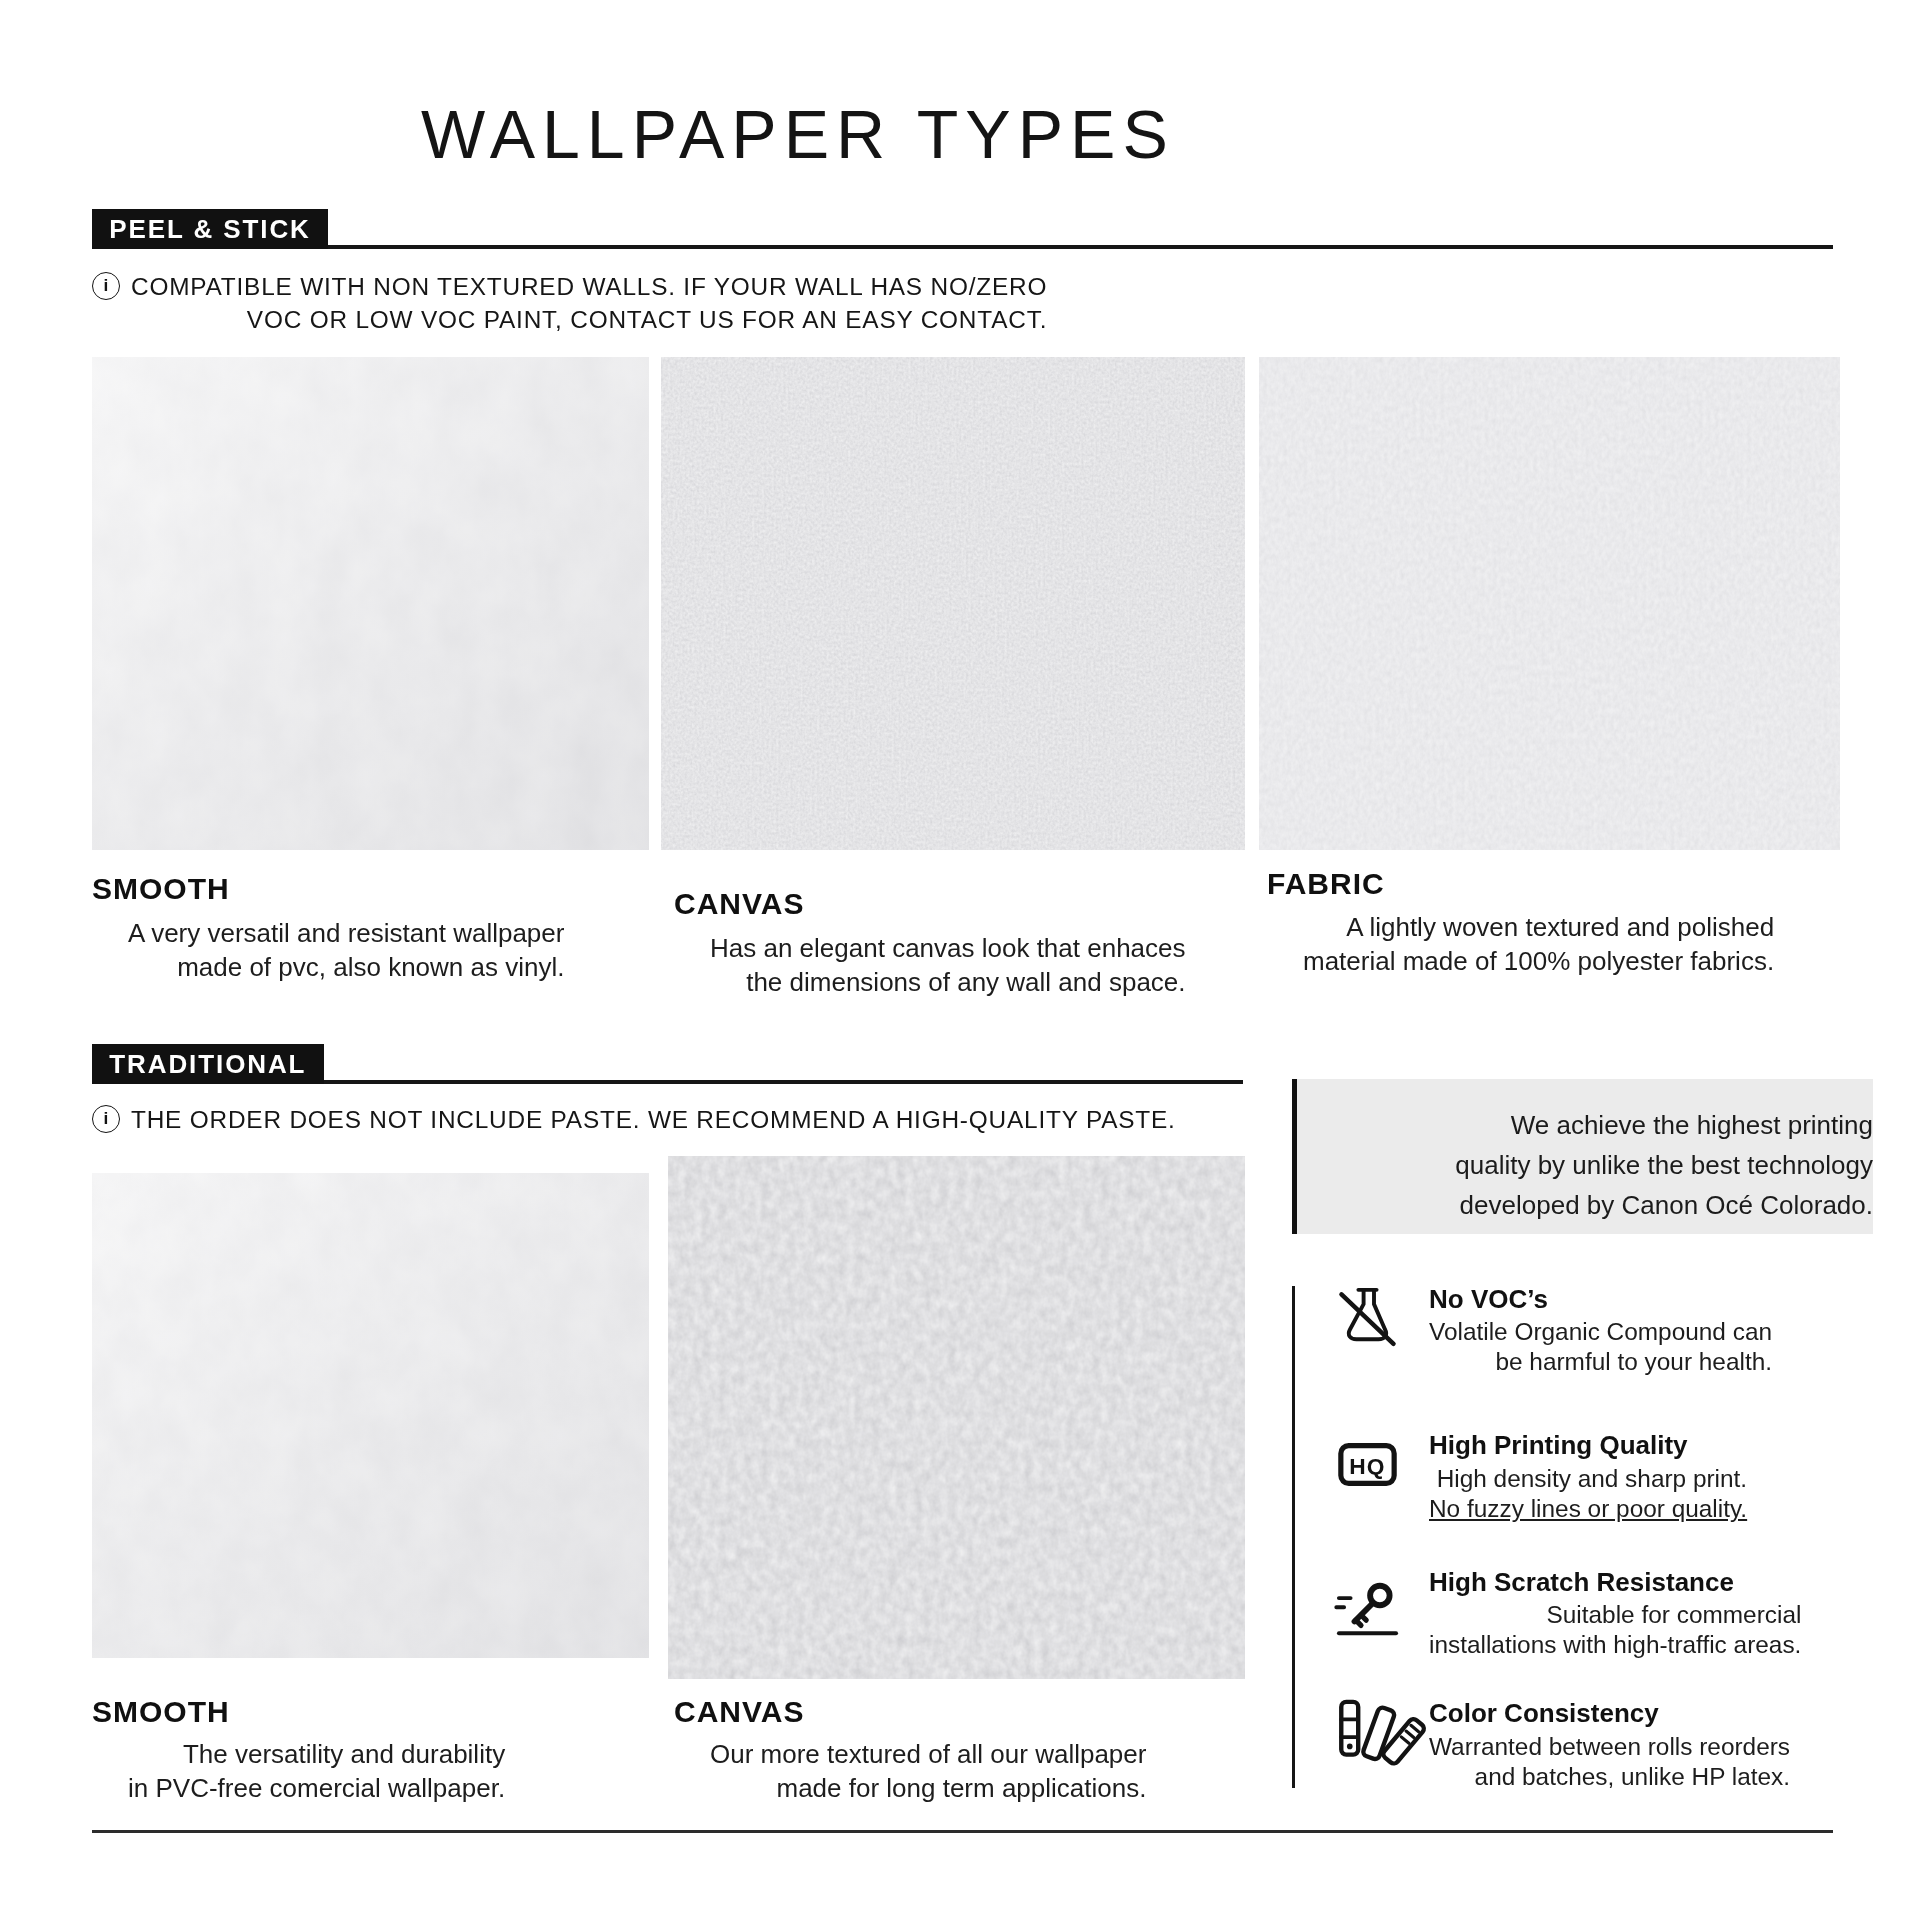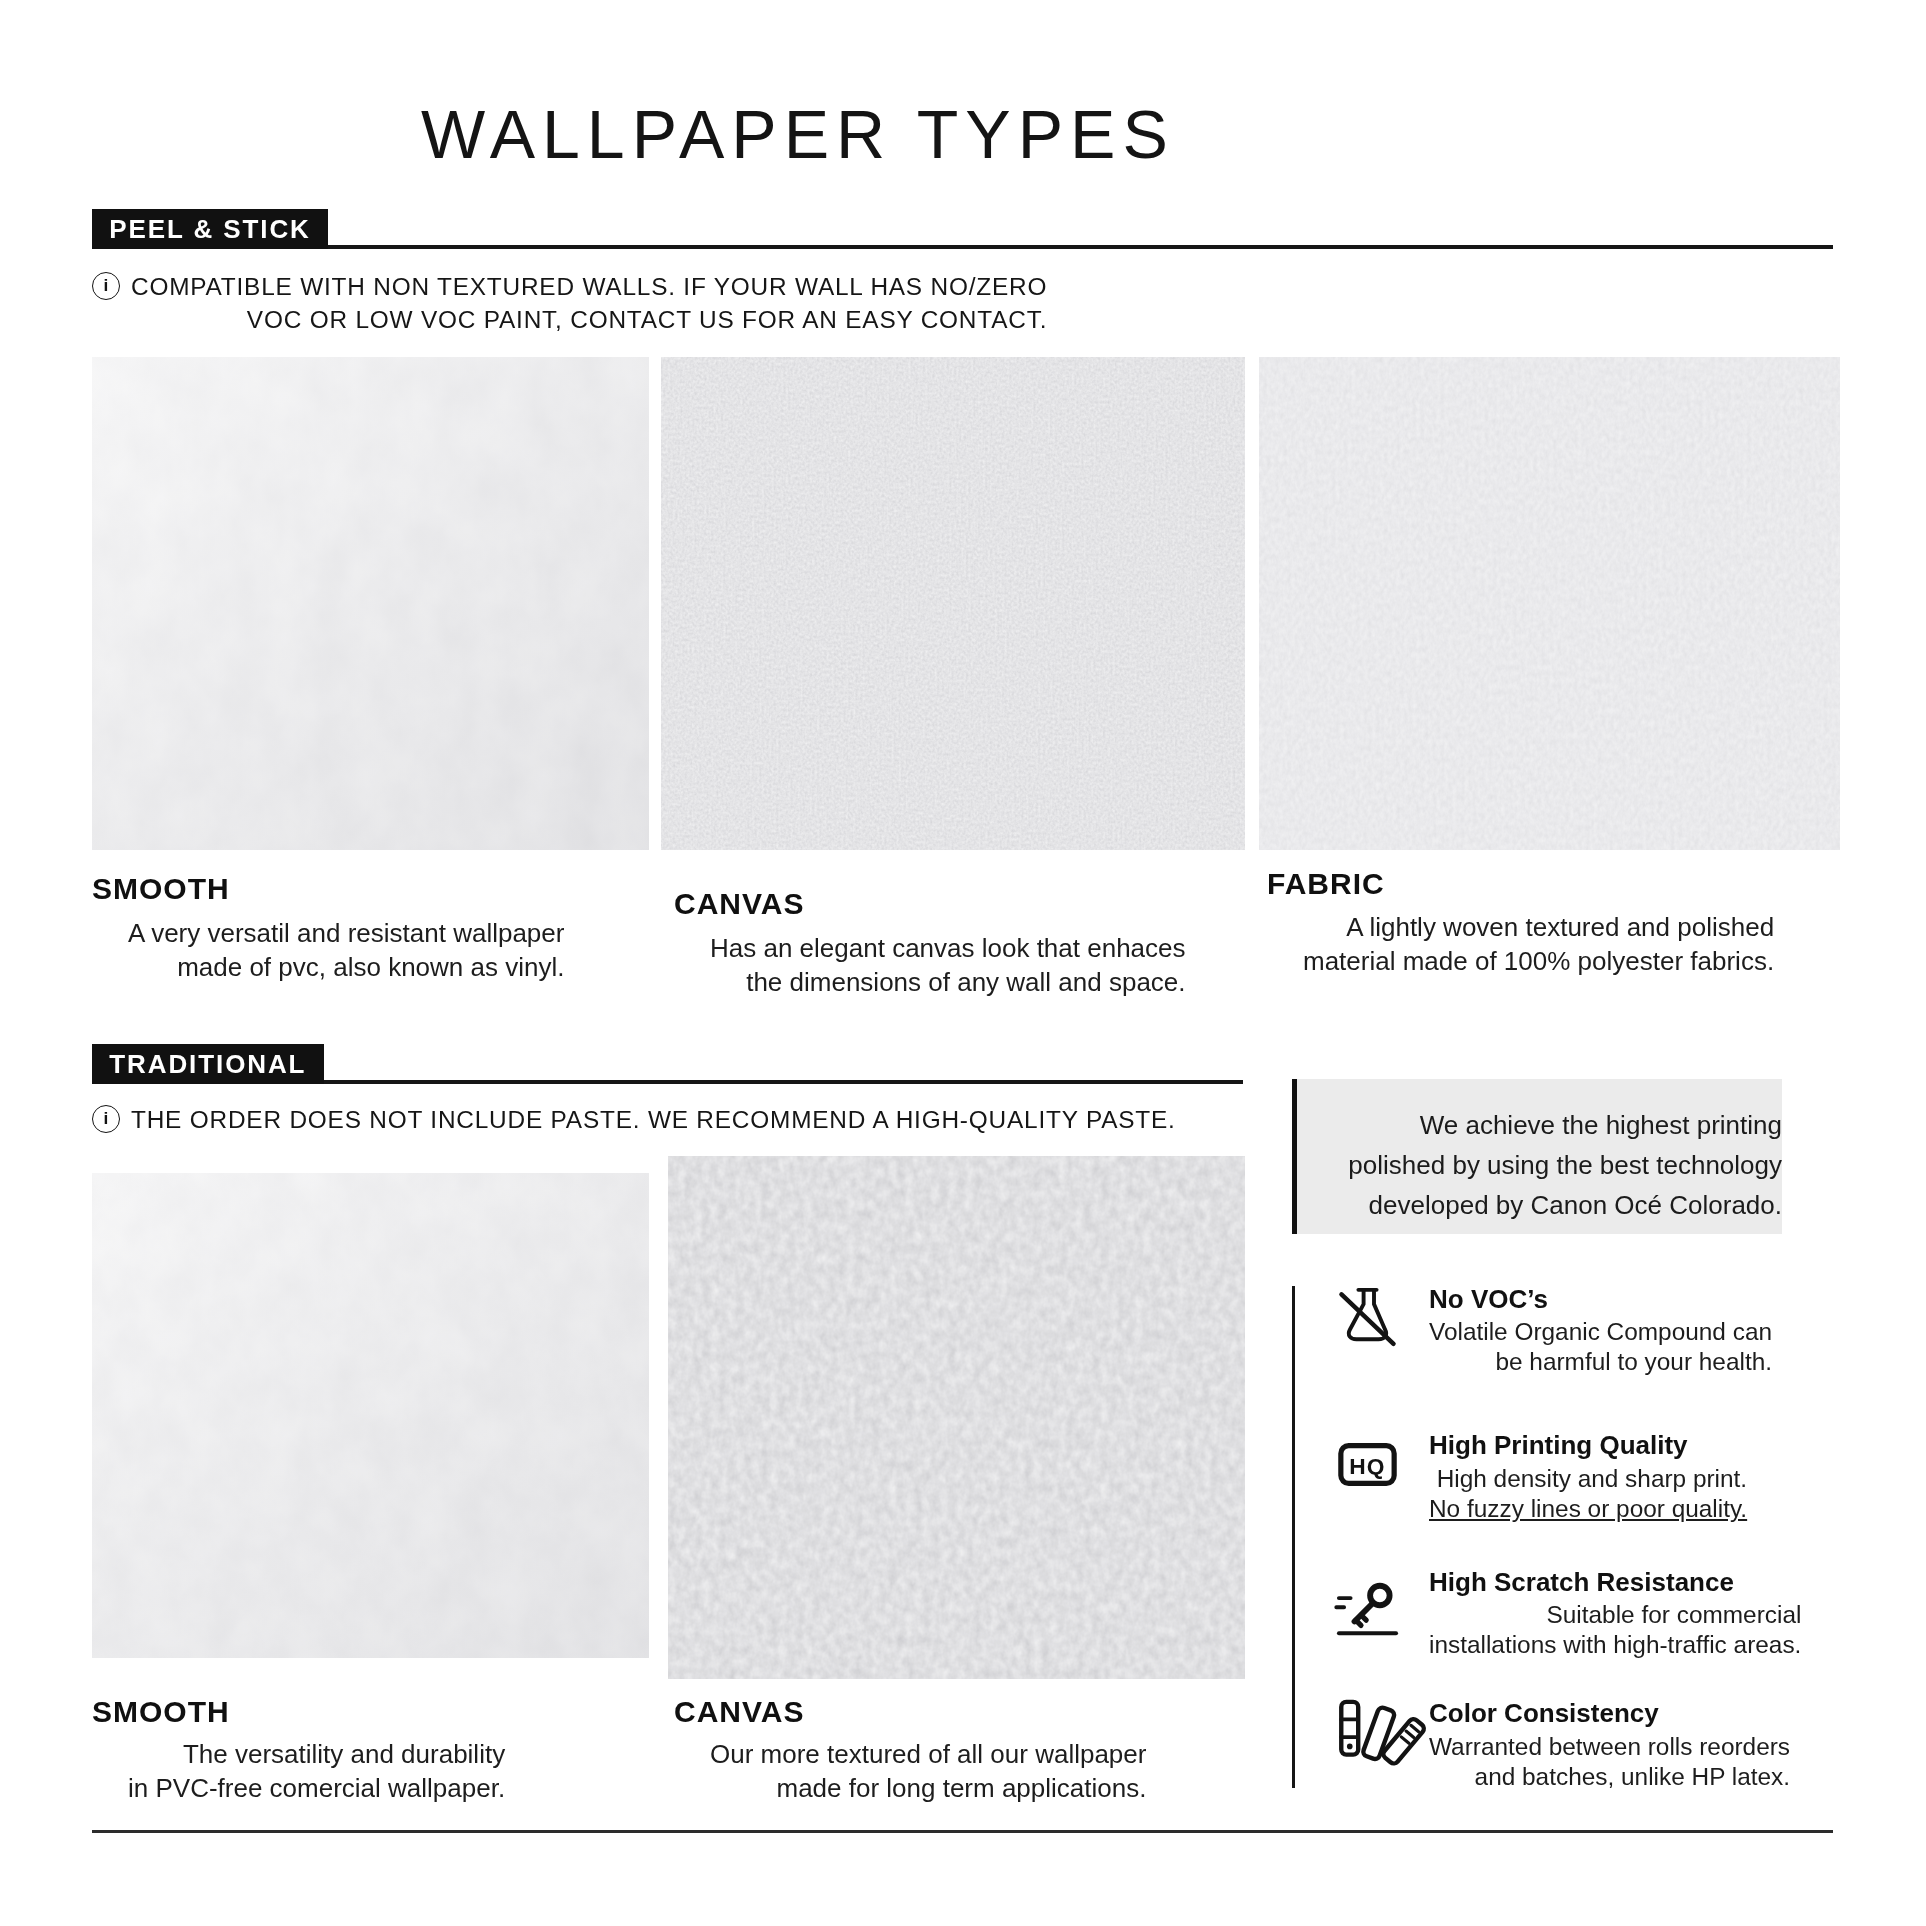--- a/index.html
+++ b/index.html
@@ -8,21 +8,21 @@
   .title{position:absolute;left:421px;top:95px;font-size:68px;font-weight:400;letter-spacing:7px;color:#141414;white-space:nowrap;}
   .badge{position:absolute;background:#111111;color:#ffffff;font-size:26px;font-weight:bold;letter-spacing:1.9px;height:40px;line-height:40px;padding:0 17.3px;white-space:nowrap;z-index:2;}
   .rule{position:absolute;background:#161616;}
   .note{position:absolute;display:flex;gap:11px;align-items:flex-start;}
   .note .txt{font-size:24.4px;line-height:33px;letter-spacing:0.8px;color:#161616;white-space:nowrap;}
   .info-circ{flex:none;width:26px;height:26px;margin-top:1.9px;border:1.9px solid #131313;border-radius:50%;display:flex;align-items:center;justify-content:center;font-size:17.3px;font-weight:bold;color:#131313;}
   .swatch{position:absolute;background:#f5f5f6;overflow:hidden;}
   .swatch svg{display:block;width:100%;height:100%;}
   .cap-h{position:absolute;font-size:30px;font-weight:bold;letter-spacing:1px;color:#101010;white-space:nowrap;}
   .cap-b{position:absolute;font-size:26px;line-height:34px;color:#1d1d1d;white-space:nowrap;margin-left:36px;}
-  .qbox{position:absolute;left:1292px;top:1079px;width:490px;height:155px;background:#ebebeb;border-left:5.8px solid #111111;box-sizing:border-box;}
+  .qbox{position:absolute;left:1292px;top:1079px;width:581px;height:155px;background:#ebebeb;border-left:5.8px solid #111111;box-sizing:border-box;}
   .qtext{padding:26px 0 0 41px;font-size:26px;line-height:40px;color:#1b1b1b;white-space:nowrap;}
   .vline{position:absolute;left:1292px;top:1286px;width:2.6px;height:502px;background:#161616;}
   .ficon{position:absolute;left:1335px;width:65px;height:65px;}
   .ficon svg{display:block;width:100%;height:100%;overflow:visible;}
   .feat-title{position:absolute;left:1429px;font-size:26px;font-weight:bold;color:#111111;white-space:nowrap;}
   .feat-body{position:absolute;left:1429px;font-size:24.4px;line-height:30px;color:#1d1d1d;white-space:nowrap;}
   .ic-stroke{stroke:#131313;fill:none;stroke-linecap:round;stroke-linejoin:round;}
 </style>
 </head>
 <body>
@@ -176,21 +176,21 @@
 
   <div class="cap-h" style="left:674px;top:1695px;">CANVAS</div>
   <div class="cap-b" style="left:674px;top:1737px;">
     <span style="display:block;">Our more textured of all our wallpaper</span>
     <span style="display:block;">made for long term applications.</span>
   </div>
 
   <div class="qbox">
     <div class="qtext">
       <span style="display:block;">We achieve the highest printing</span>
-      <span style="display:block;">polished by using the best technology</span>
+      <span style="display:block;">quality by unlike the best technology</span>
       <span style="display:block;">developed by Canon Océ Colorado.</span>
     </div>
   </div>
 
   <div class="vline"></div>
 
   <div class="ficon" style="top:1284px;">
     <svg viewBox="0 0 100 100">
       <g class="ic-stroke" stroke-width="6">
         <path d="M36 9 H64"></path>

